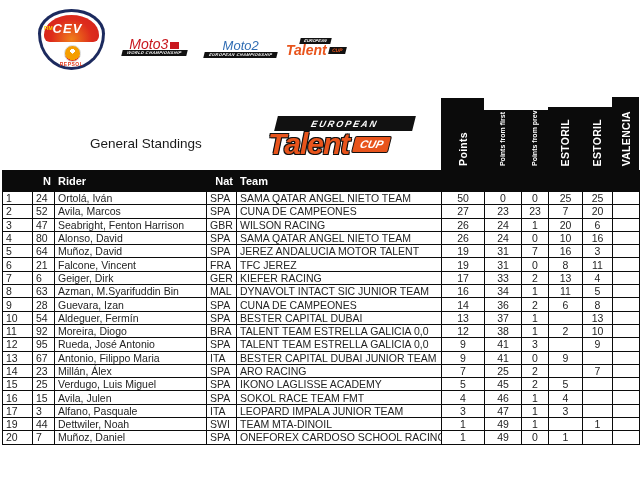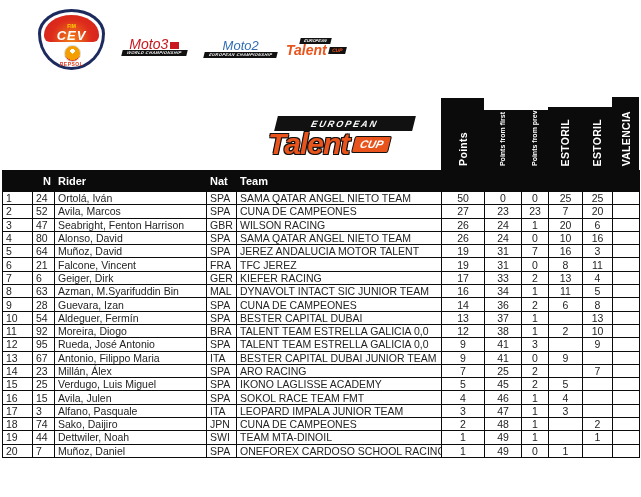--- a/index.html
+++ b/index.html
@@ -8,21 +8,21 @@
 
   
   .cev-logo { position:absolute; left:38px; top:9px; width:67px; height:61px; }
   .cev-outer { position:absolute; inset:0; background:#1c2a5e;
                border-radius:50% 50% 50% 50% / 40% 40% 60% 60%; }
   .cev-white { position:absolute; inset:3px; background:#fff;
                border-radius:50% 50% 50% 50% / 40% 40% 60% 60%; }
   .cev-red { position:absolute; left:6px; right:6px; top:6px; height:27px;
              background:radial-gradient(circle at 50% 90%, #f07f1a 0%, #dd2b1c 55%, #d0201c 100%);
              border-radius:28px 28px 6px 6px / 20px 20px 6px 6px;
-             display:flex; flex-direction:column; align-items:center; justify-content:flex-end; }
+             display:flex; flex-direction:row; align-items:center; justify-content:flex-start; }
   .cev-fim { color:#ffd200; font-size:5px; font-weight:bold; line-height:5px; }
   .cev-txt { color:#fff; font-weight:bold; font-style:italic; font-size:13px; line-height:13px; letter-spacing:1px; }
   .cev-sun { position:absolute; left:50%; top:36px; width:15px; height:15px; margin-left:-8px;
              border-radius:50%; background:radial-gradient(circle at 50% 35%, #fff 0 18%, #f59e00 19% 70%, #e03a1e 71%);
              border:1px solid #d8d8d8; }
   .cev-repsol { position:absolute; left:0; right:0; top:52px; text-align:center;
                 color:#e03a1e; font-size:5px; font-weight:bold; letter-spacing:.5px; }
 
   .mini-logo { position:absolute; display:flex; flex-direction:column; align-items:center; }
   .mini-name { font-weight:normal; font-style:italic; line-height:12px; white-space:nowrap; }
@@ -72,21 +72,21 @@
 
   
   table.standings { position:absolute; left:2px; top:170px; width:637px;
                     border-collapse:collapse; table-layout:fixed; }
   .standings thead th { background:#0b0b0b; color:#fff; font-size:11px; font-weight:bold;
                         height:20px; padding:0 3px; border:1.5px solid #0b0b0b; }
   .standings tbody td { border:1.5px solid #0b0b0b; font-size:10.5px; color:#242424;
                         height:12.3px; padding:0 3px; overflow:hidden; white-space:nowrap; }
   .standings .al { text-align:left; }
   .standings .ar { text-align:right; }
-  .standings .ac { text-align:left; }
+  .standings .ac { text-align:right; }
   .standings tbody td.num { text-align:center; }
 </style>
 </head>
 <body>
 
 <div class="screen">
 
   <div class="cev-logo">
     <div class="cev-outer"></div>
     <div class="cev-white"></div>
@@ -109,20 +109,21 @@
   </div>
 
   <div class="mini-logo talent-mini">
     <div class="tmini-top">EUROPEAN</div>
     <div class="tmini-row">
       <span class="tmini-name">Talent</span>
       <span class="tmini-cup">CUP</span>
     </div>
   </div>
 
+  <div class="page-title">General Standings</div>
 
   <div class="cup-logo">
     <div class="cup-banner">
         <span>EUROPEAN</span>
       </div>
     <div class="cup-main">
       <span class="cup-talent">Talent</span>
       <span class="cup-cup">CUP</span>
     </div>
   </div>
@@ -391,33 +392,20 @@
           <td class="al">ITA</td>
           <td class="al">LEOPARD IMPALA JUNIOR TEAM</td>
           <td class="num">3</td>
           <td class="num">47</td>
           <td class="num">1</td>
           <td class="num">3</td>
           <td class="num"></td>
           <td class="num"></td>
         </tr>
         <tr>
-          <td class="al">18</td>
-          <td class="al">74</td>
-          <td class="al">Sako, Daijiro</td>
-          <td class="al">JPN</td>
-          <td class="al">CUNA DE CAMPEONES</td>
-          <td class="num">2</td>
-          <td class="num">48</td>
-          <td class="num">1</td>
-          <td class="num"></td>
-          <td class="num">2</td>
-          <td class="num"></td>
-        </tr>
-        <tr>
           <td class="al">19</td>
           <td class="al">44</td>
           <td class="al">Dettwiler, Noah</td>
           <td class="al">SWI</td>
           <td class="al">TEAM MTA-DINOIL</td>
           <td class="num">1</td>
           <td class="num">49</td>
           <td class="num">1</td>
           <td class="num"></td>
           <td class="num">1</td>

